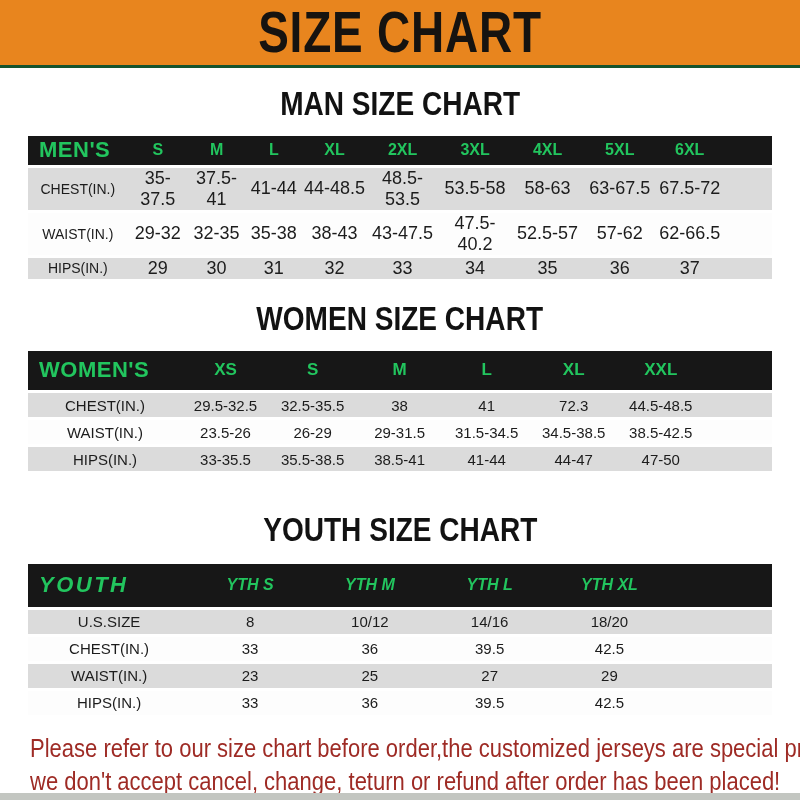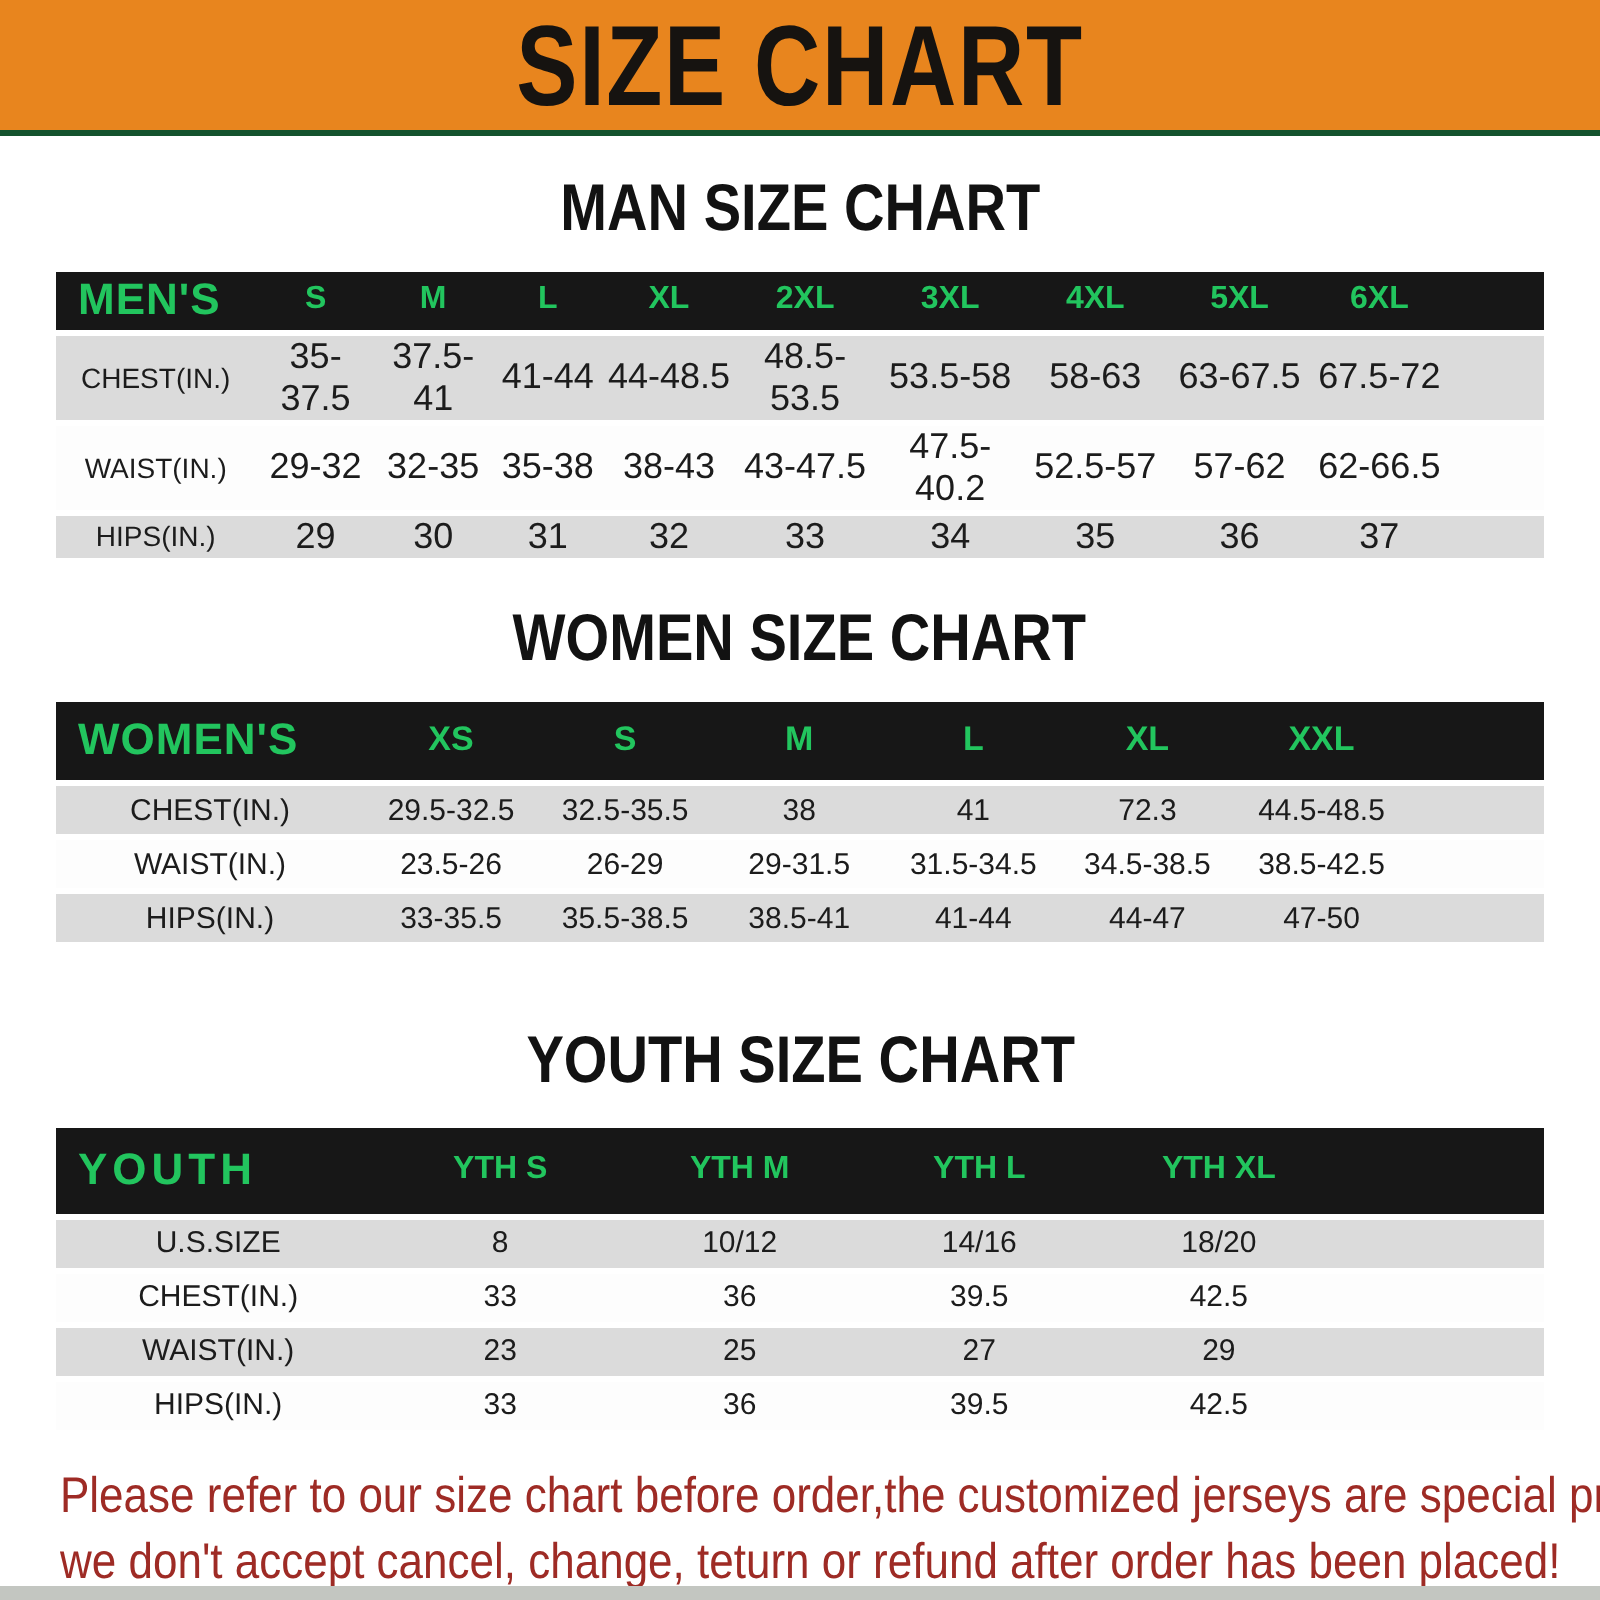--- a/index.html
+++ b/index.html
@@ -70,21 +70,21 @@
   }
   .size-table tbody td.row-label { font-size: 15px; }
   .size-table tbody tr:nth-child(odd) { background: #DBDBDB; }
   .size-table tbody tr:nth-child(even) { background: #FDFDFD; }
 
   .table-men thead th   { height: 30px; }
   .table-men tbody td   { height: 23px; font-size: 18px; }
   .table-men tbody td.row-label { font-size: 14px; }
   .table-women thead th { height: 41px; font-size: 17px; }
   .table-women tbody td { height: 27px; }
-  .table-youth thead th { height: 44px; }
+  .table-youth thead th { height: 44px; font-style: italic; }
   .table-youth thead th.label-cell { letter-spacing: 2.5px; }
   .table-youth tbody td { height: 27px; }
 
   
   .footer { margin: 14px 0 0 30px; }
   .footer p {
     margin: 0;
     font-size: 25px;
     line-height: 33px;
     color: #9E2B25;

